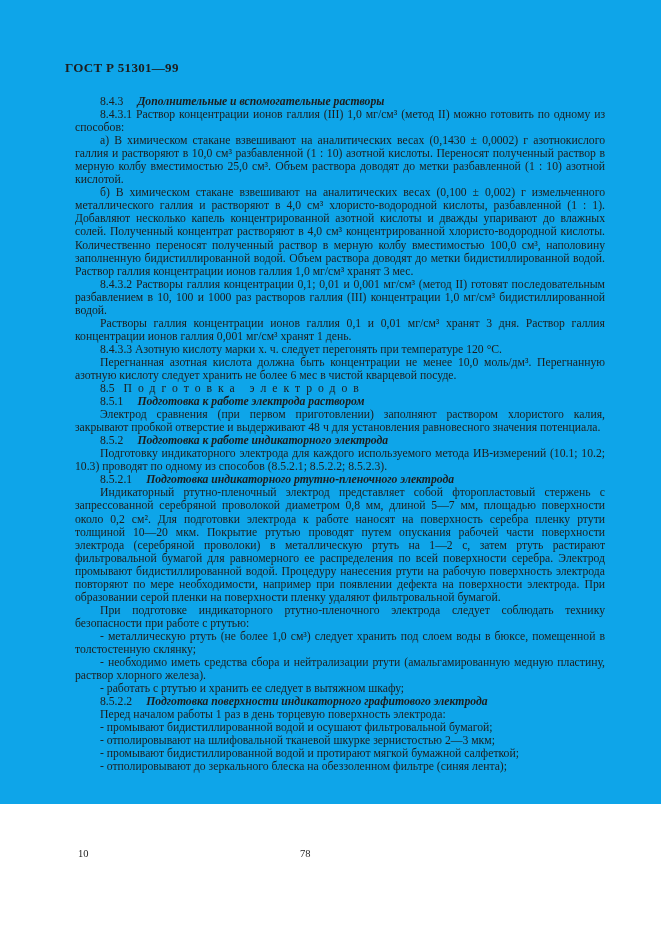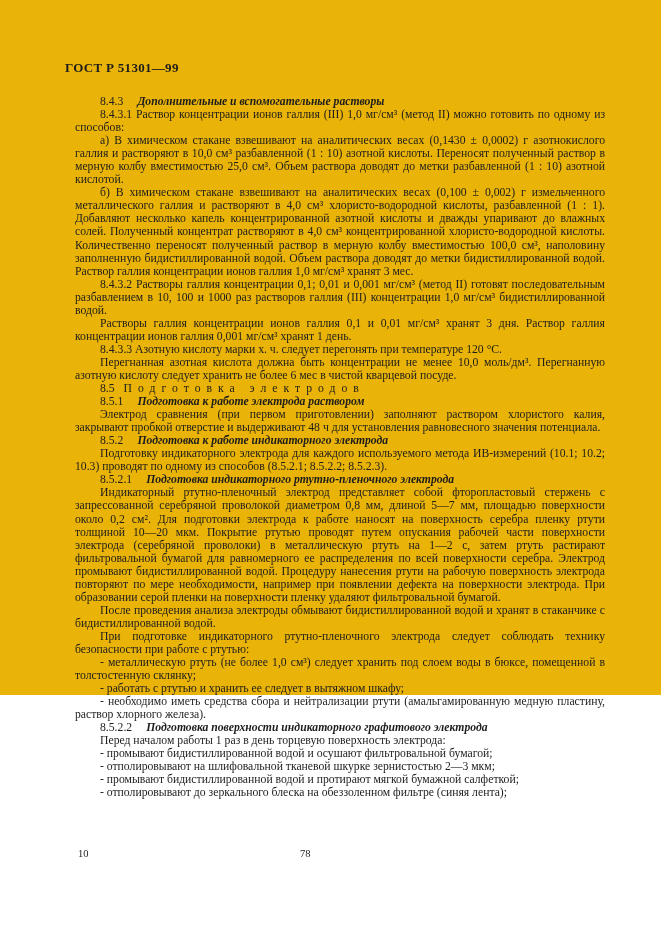--- a/index.html
+++ b/index.html
@@ -3,22 +3,22 @@
 <meta charset="utf-8">
 <style>
   html, body {
     margin: 0; padding: 0;
     width: 661px; height: 936px;
     background: #ffffff;
     overflow: hidden;
   }
   .page {
     position: absolute; left: 0; top: 0;
-    width: 661px; height: 695px;
-    background: #eab308;
+    width: 661px; height: 804px;
+    background: #0ea5e9;
     font-family: "Liberation Serif", serif;
     color: #1d1d1d;
   }
   .std-header {
     position: absolute; left: 65px; top: 60px;
     font-size: 13px; font-weight: 700;
     letter-spacing: 0.3px;
     white-space: nowrap;
   }
   .content {
@@ -67,25 +67,24 @@
 
     <p class="para">Электрод сравнения (при первом приготовлении) заполняют раствором хлористого калия, закрывают пробкой отверстие и выдерживают 48 ч для установления равновесного значения потенциала.</p>
 
     <p class="para heading-italic"><span class="hnum">8.5.2</span><span class="htitle">Подготовка к работе индикаторного электрода</span></p>
 
     <p class="para">Подготовку индикаторного электрода для каждого используемого метода ИВ-измерений (10.1; 10.2; 10.3) проводят по одному из способов (8.5.2.1; 8.5.2.2; 8.5.2.3).</p>
 
     <p class="para heading-italic"><span class="hnum">8.5.2.1</span><span class="htitle">Подготовка индикаторного ртутно-пленочного электрода</span></p>
 
     <p class="para">Индикаторный ртутно-пленочный электрод представляет собой фторопластовый стержень с запрессованной серебряной проволокой диаметром 0,8 мм, длиной 5—7 мм, площадью поверхности около 0,2 см². Для подготовки электрода к работе наносят на поверхность серебра пленку ртути толщиной 10—20 мкм. Покрытие ртутью проводят путем опускания рабочей части поверхности электрода (серебряной проволоки) в металлическую ртуть на 1—2 с, затем ртуть растирают фильтровальной бумагой для равномерного ее распределения по всей поверхности серебра. Электрод промывают бидистиллированной водой. Процедуру нанесения ртути на рабочую поверхность электрода повторяют по мере необходимости, например при появлении дефекта на поверхности электрода. При образовании серой пленки на поверхности пленку удаляют фильтровальной бумагой.</p>
-    <p class="para">После проведения анализа электроды обмывают бидистиллированной водой и хранят в стаканчике с бидистиллированной водой.</p>
     <p class="para">При подготовке индикаторного ртутно-пленочного электрода следует соблюдать технику безопасности при работе с ртутью:</p>
     <p class="para">- металлическую ртуть (не более 1,0 см³) следует хранить под слоем воды в бюксе, помещенной в толстостенную склянку;</p>
+    <p class="para">- необходимо иметь средства сбора и нейтрализации ртути (амальгамированную медную пластину, раствор хлорного железа).</p>
     <p class="para">- работать с ртутью и хранить ее следует в вытяжном шкафу;</p>
-    <p class="para">- необходимо иметь средства сбора и нейтрализации ртути (амальгамированную медную пластину, раствор хлорного железа).</p>
 
     <p class="para heading-italic"><span class="hnum">8.5.2.2</span><span class="htitle">Подготовка поверхности индикаторного графитового электрода</span></p>
 
     <p class="para">Перед началом работы 1 раз в день торцевую поверхность электрода:</p>
     <p class="para">- промывают бидистиллированной водой и осушают фильтровальной бумагой;</p>
     <p class="para">- отполировывают на шлифовальной тканевой шкурке зернистостью 2—3 мкм;</p>
     <p class="para">- промывают бидистиллированной водой и протирают мягкой бумажной салфеткой;</p>
     <p class="para">- отполировывают до зеркального блеска на обеззоленном фильтре (синяя лента);</p>
 
   </div>

